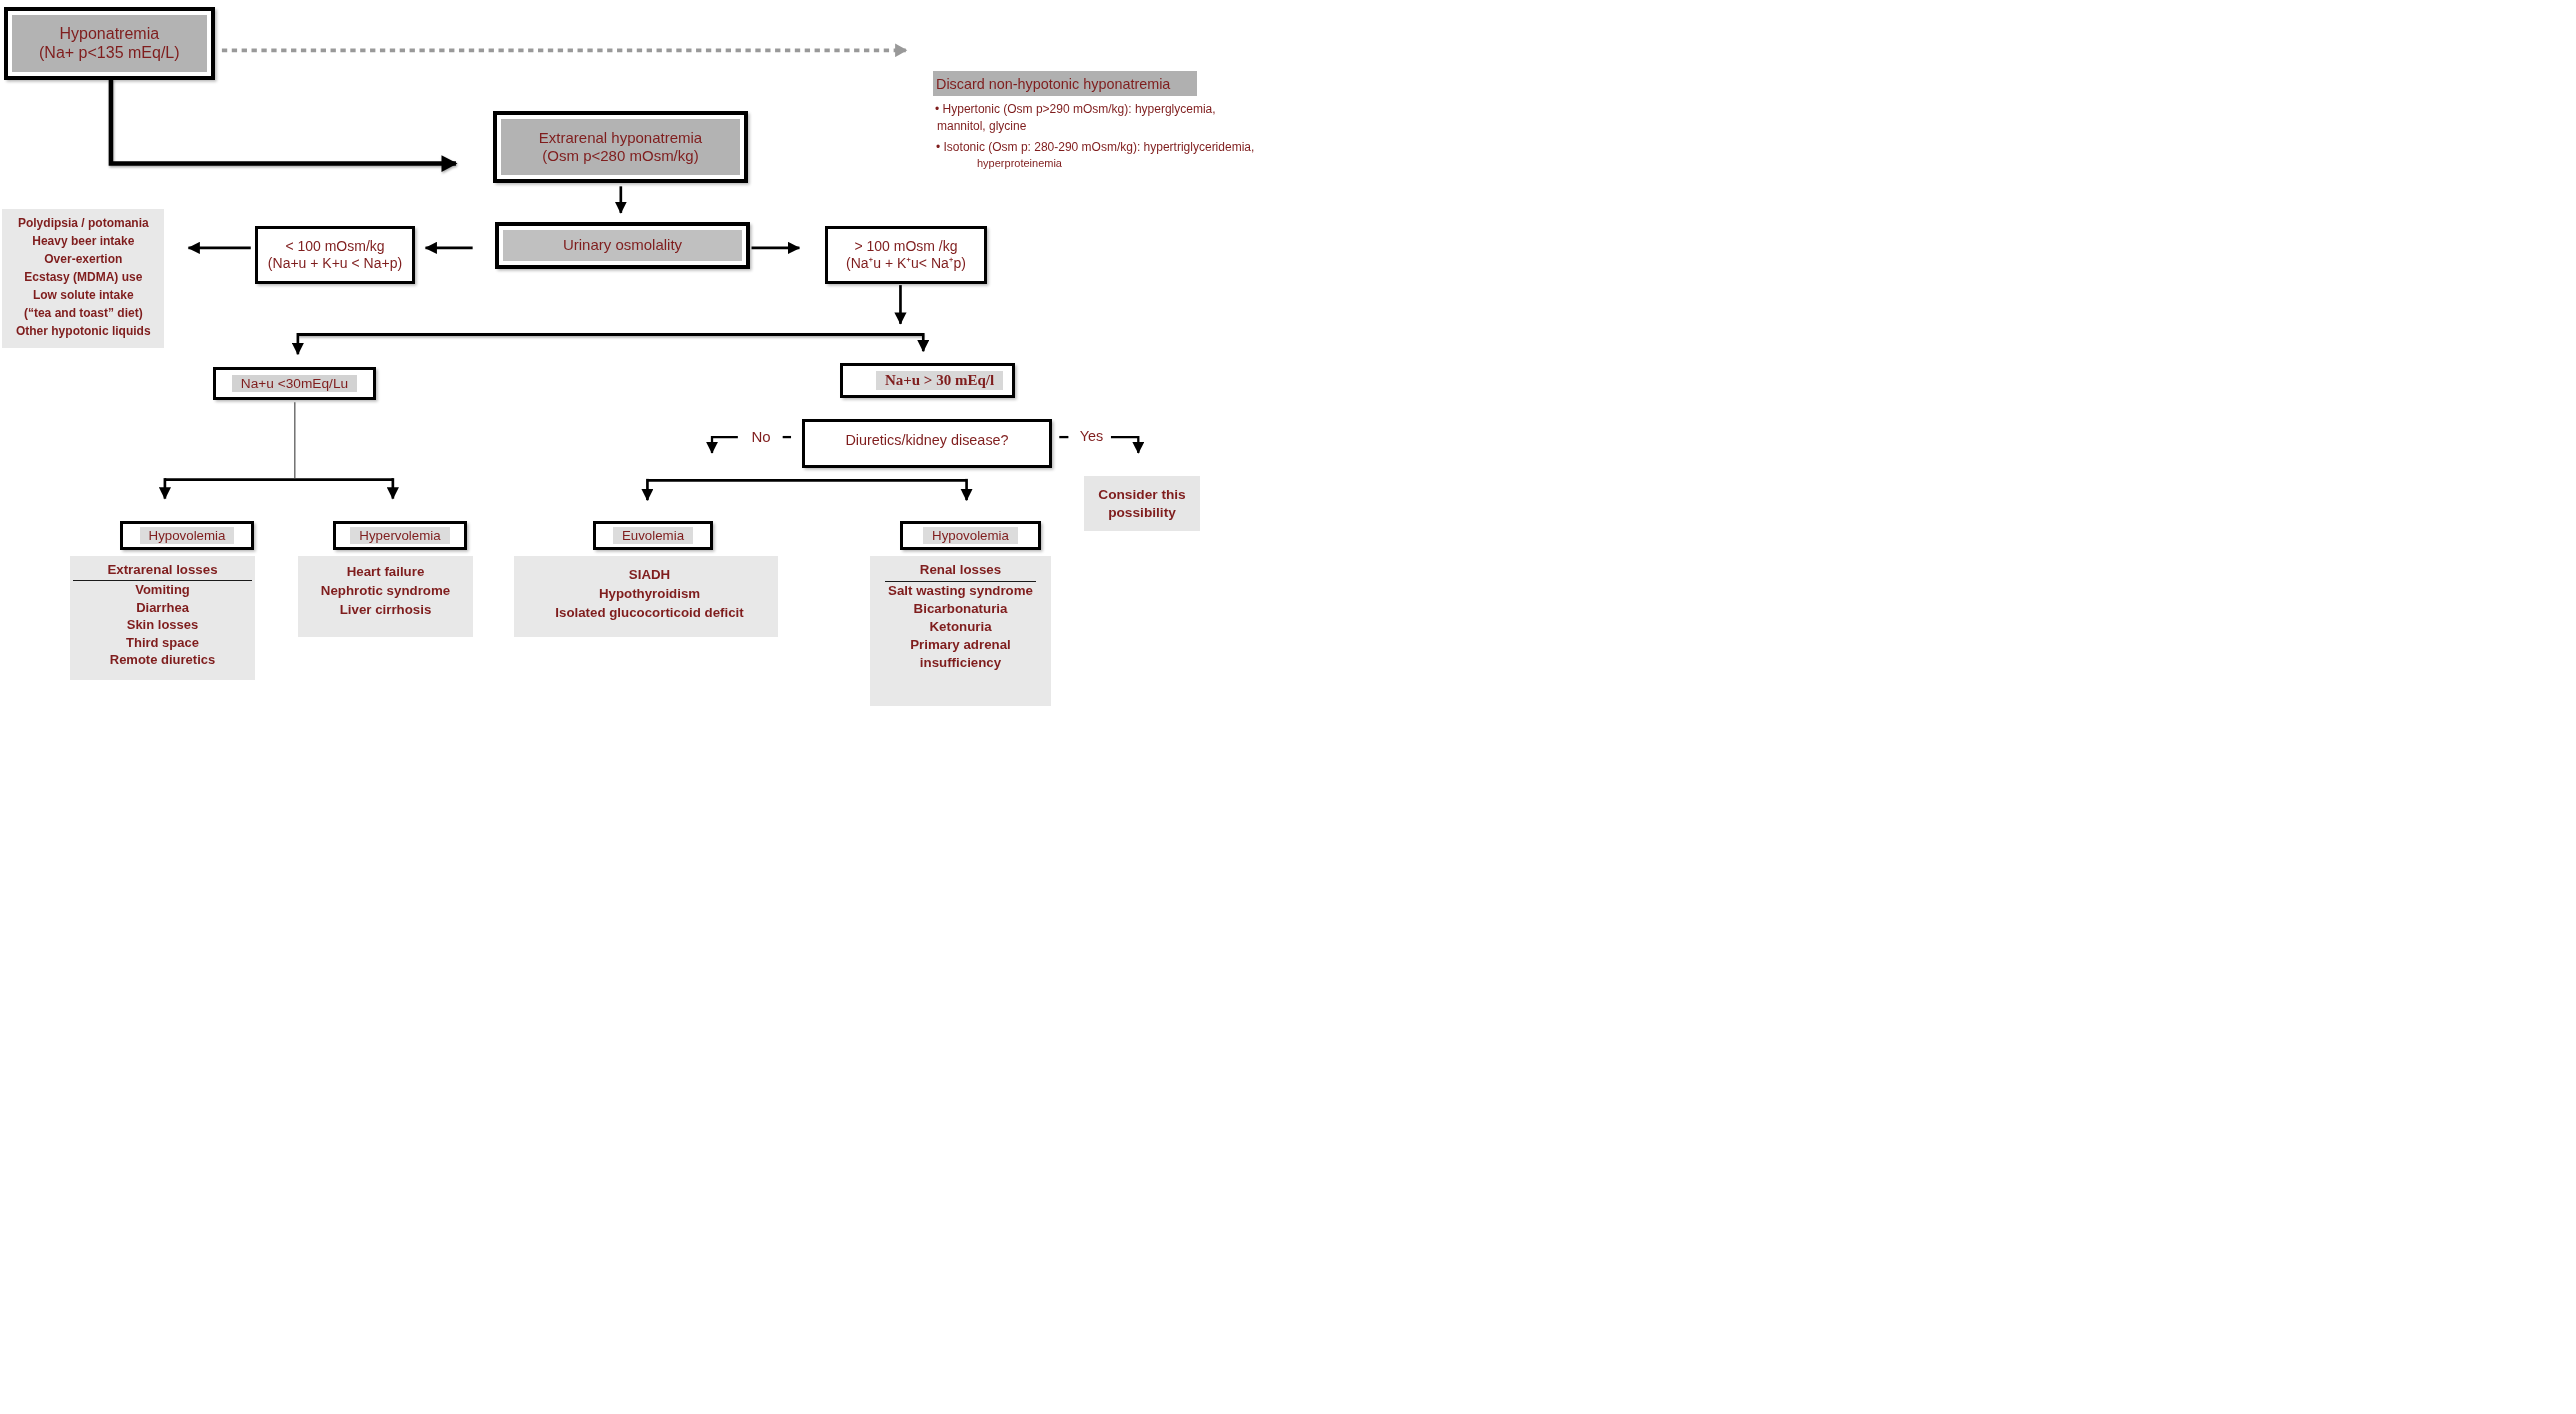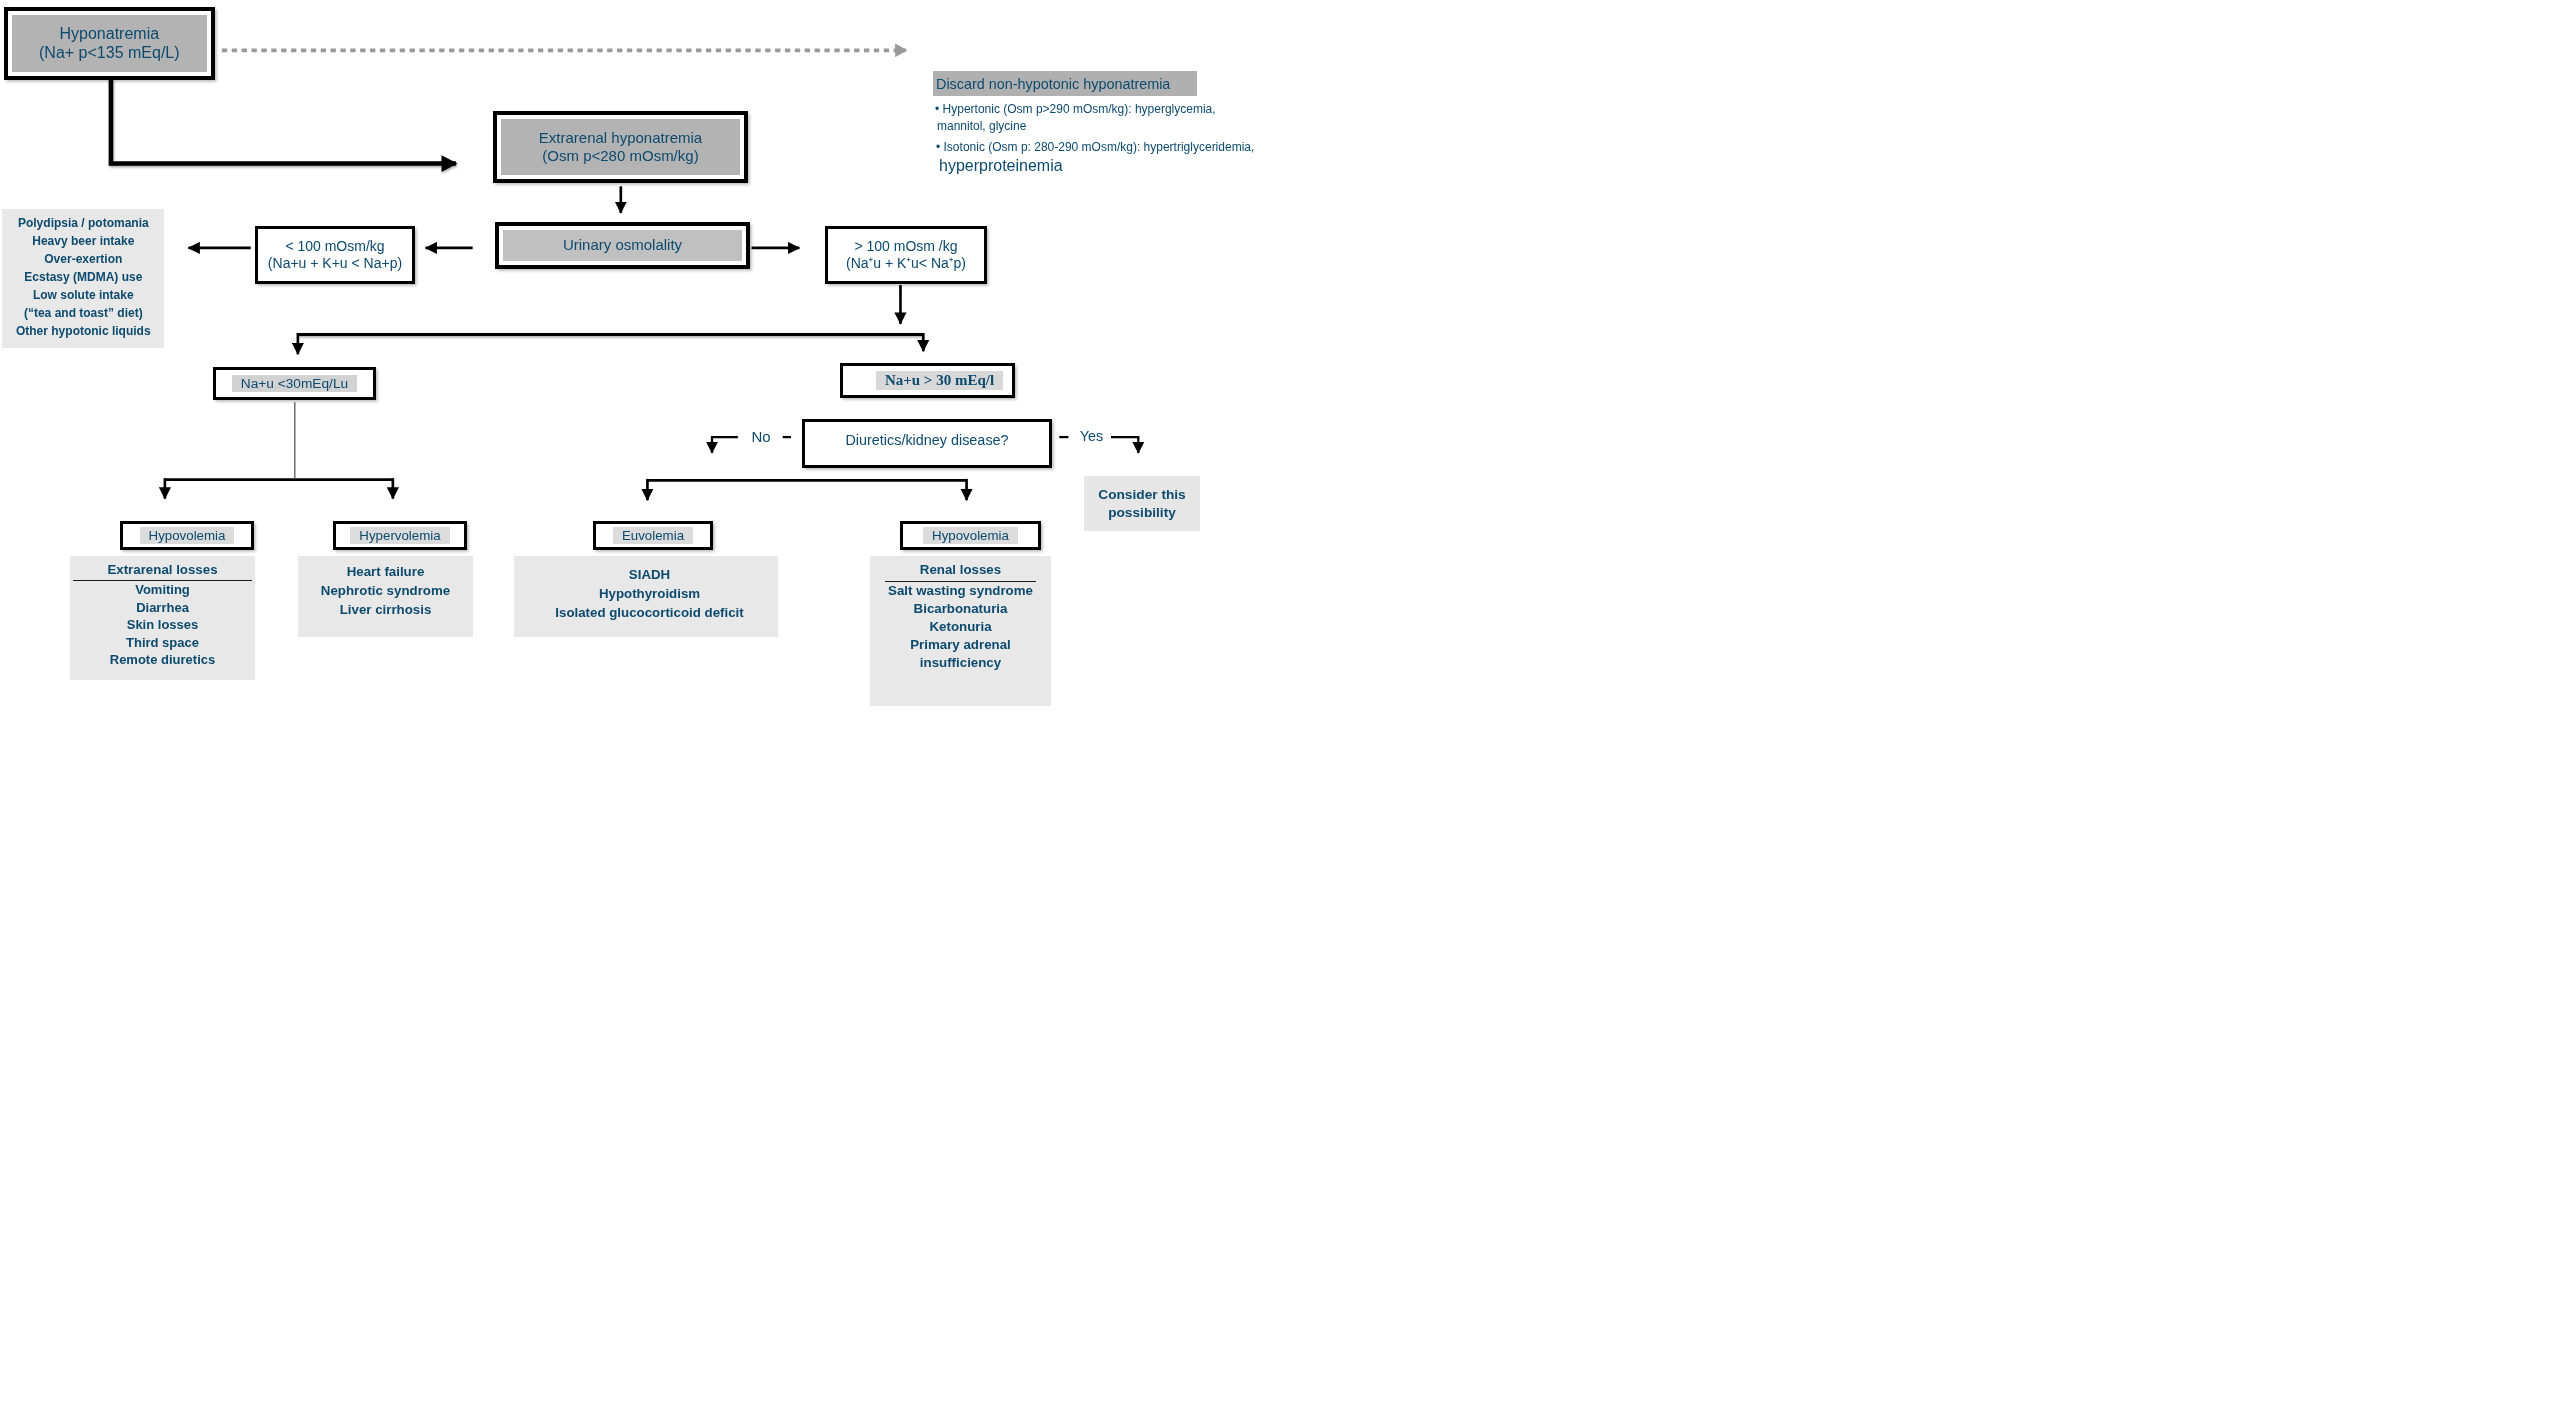--- a/index.html
+++ b/index.html
@@ -1,18 +1,18 @@
 <!DOCTYPE html>
 <html style="font-size:12px"><head>
 <meta charset="utf-8">
 <style>
   html,body{margin:0;padding:0;background:#fff;}
   #canvas{
     position:relative;width:1288px;height:707px;overflow:hidden;background:#ffffff;
-    font-family:"Liberation Sans", sans-serif;color:#0c4a6e;
+    font-family:"Liberation Sans", sans-serif;color:#7f1d1d;
   }
   .abs{position:absolute;}
   
   .node{
     position:absolute;border:4.6px solid #000;background:#fff;
     display:flex;align-items:center;justify-content:center;
     box-shadow:1.5px 2.3px 3px rgba(0,0,0,.30);
     box-sizing:border-box;
   }
   .node .fill{
@@ -94,21 +94,21 @@
     </div>
   </div>
 
   <div class="abs" style="left:933px;top:71px;width:264px;height:25px;background:#b0b0b0;
               font-size:14.4px;display:flex;align-items:center;padding-left:3px;box-sizing:border-box;">
     <span>Discard non-hypotonic hyponatremia</span>
   </div>
   <div class="abs" style="left:935px;top:102px;width:351px;font-size:12px;">• Hypertonic (Osm p&gt;290 mOsm/kg): hyperglycemia,</div>
   <div class="abs" style="left:937px;top:119px;width:351px;font-size:12px;">mannitol, glycine</div>
   <div class="abs" style="left:936px;top:140px;width:353px;font-size:12px;">• Isotonic (Osm p: 280-290 mOsm/kg): hypertriglyceridemia,</div>
-  <div class="abs" style="left:939px;top:157px;width:351px;font-size:16px;">hyperproteinemia</div>
+  <div class="abs" style="left:977px;top:157px;width:351px;font-size:11px;">hyperproteinemia</div>
 
   <div class="node" style="left:493px;top:111px;width:255px;height:72px;">
     <div class="fill" style="background:#b3b3b3;font-size:15px;">
       <span>Extrarenal hyponatremia</span>
       <span>(Osm p&lt;280 mOsm/kg)</span>
     </div>
   </div>
 
   <div class="node" style="left:495px;top:222px;width:255px;height:47px;">
     <div class="fill" style="background:#c0c0c0;font-size:15px;">

